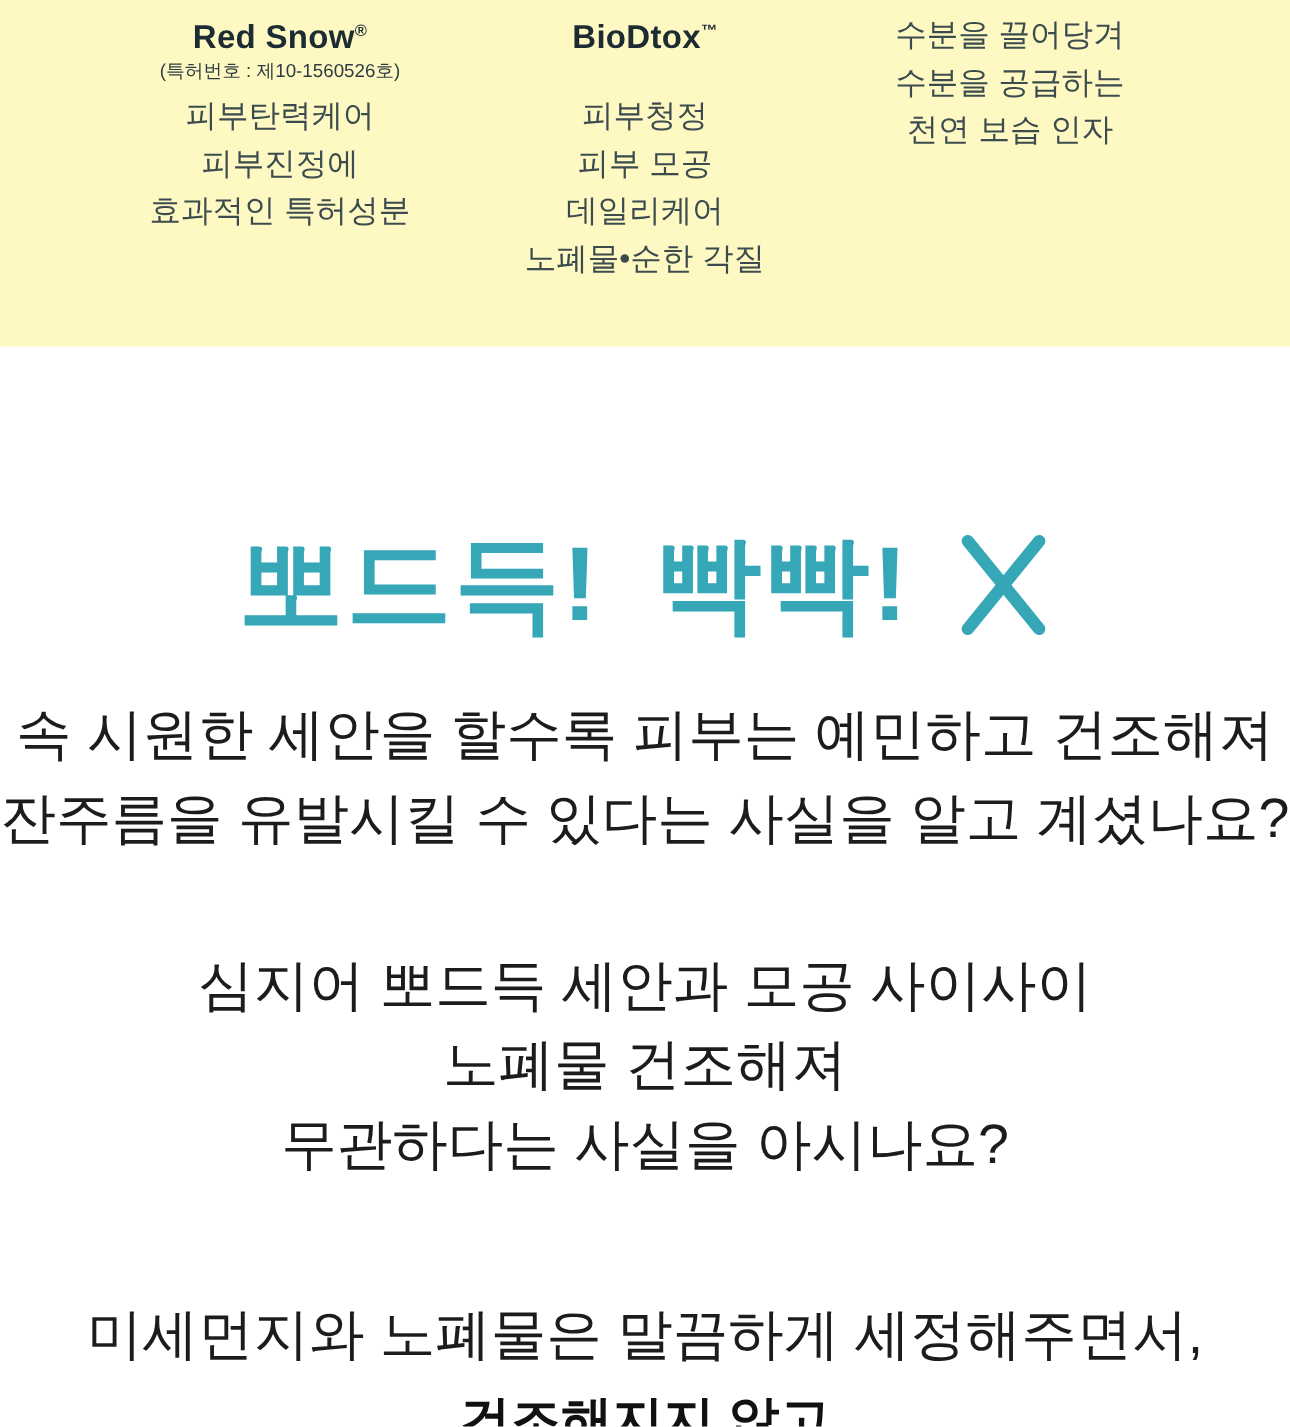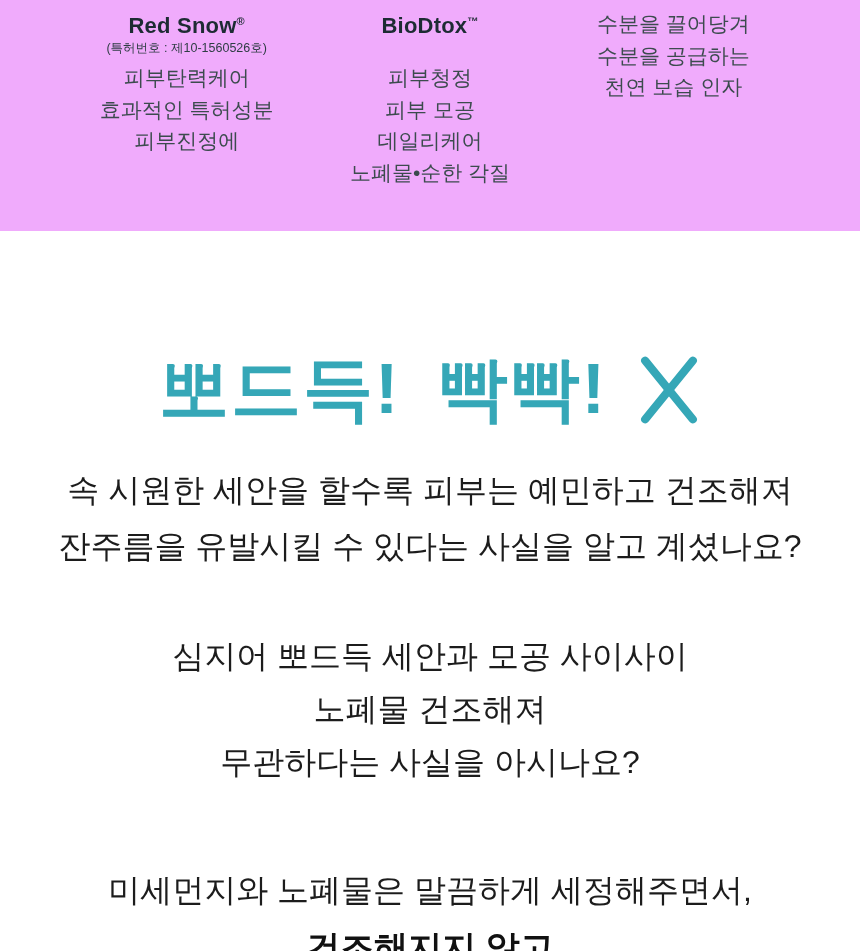--- a/index.html
+++ b/index.html
@@ -11,21 +11,21 @@
     height: 951px;
     overflow: hidden;
     background: #ffffff;
     font-family: "Liberation Sans", "DejaVu Sans", sans-serif;
   }
 
   
   .ingredients {
     box-sizing: border-box;
     height: 231px;
-    background: #f0abfc;
+    background: #fef9c3;
     display: flex;
     padding: 8px 65px 0 65px;
   }
   .col {
     flex: 1;
     text-align: center;
   }
   .col-head {
     height: 54px;
   }
@@ -75,21 +75,21 @@
     stroke: #35a7b7;
     stroke-width: 9;
     stroke-linecap: round;
     fill: none;
   }
 
   
   .para {
     text-align: center;
     color: #1c1c1c;
-    font-size: 32px;
+    font-size: 37px;
   }
   .para-1 {
     margin-top: 30px;
     line-height: 56px;
   }
   .para-2 {
     margin-top: 56px;
     line-height: 53px;
   }
   .para-3 {
@@ -109,22 +109,22 @@
 <body>
 
 <div class="ingredients">
 
   <div class="col">
     <div class="col-head">
       <div class="col-title"><span>Red Snow</span><sup>®</sup></div>
       <div class="col-patent">(특허번호 : 제10-1560526호)</div>
     </div>
     <div class="col-line">피부탄력케어</div>
+    <div class="col-line">피부진정에</div>
     <div class="col-line">효과적인 특허성분</div>
-    <div class="col-line">피부진정에</div>
   </div>
 
   <div class="col">
     <div class="col-head">
       <div class="col-title"><span>BioDtox</span><sup>™</sup></div>
       <div class="col-patent"></div>
     </div>
     <div class="col-line">피부청정</div>
     <div class="col-line">피부 모공</div>
     <div class="col-line">데일리케어</div>

